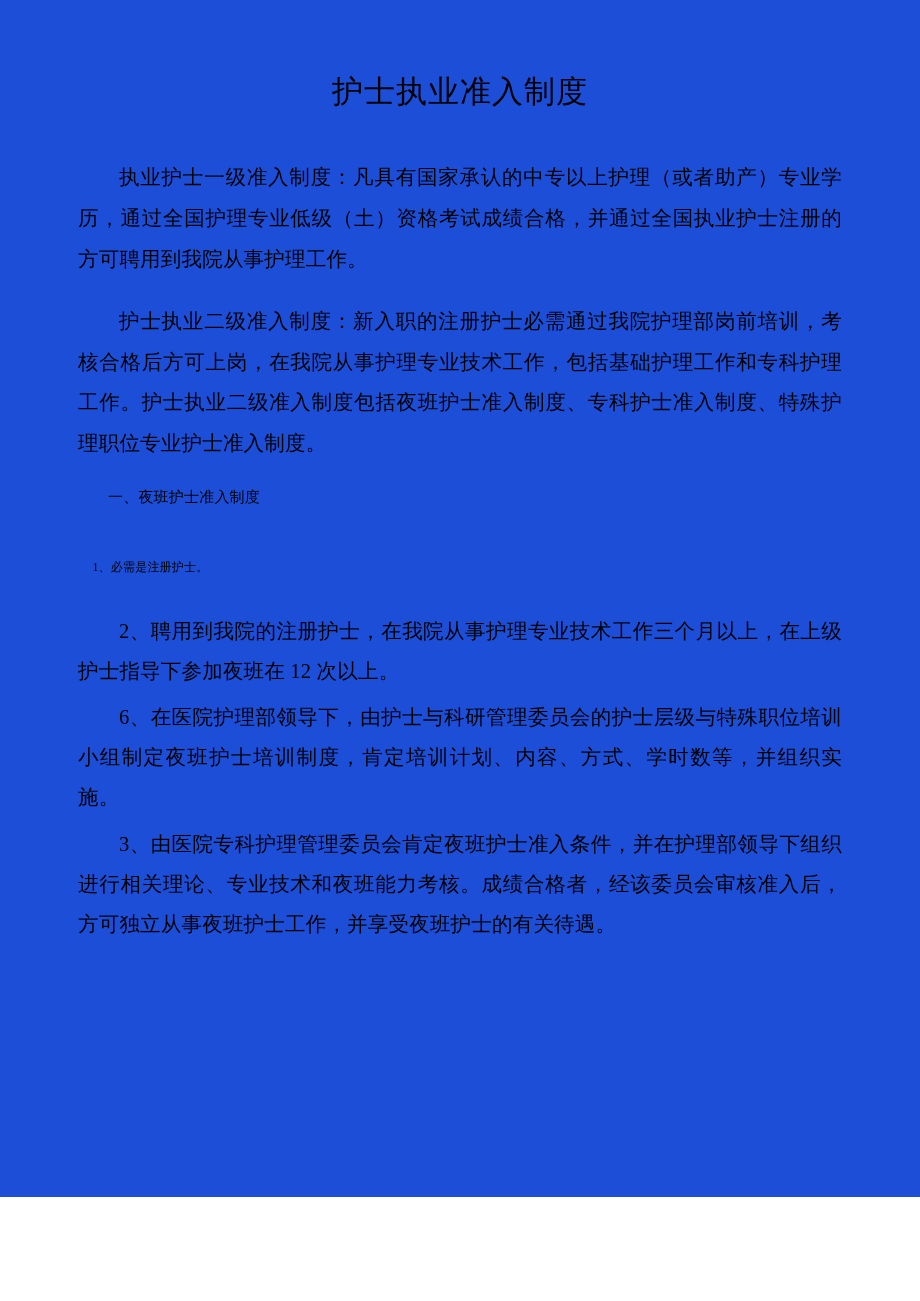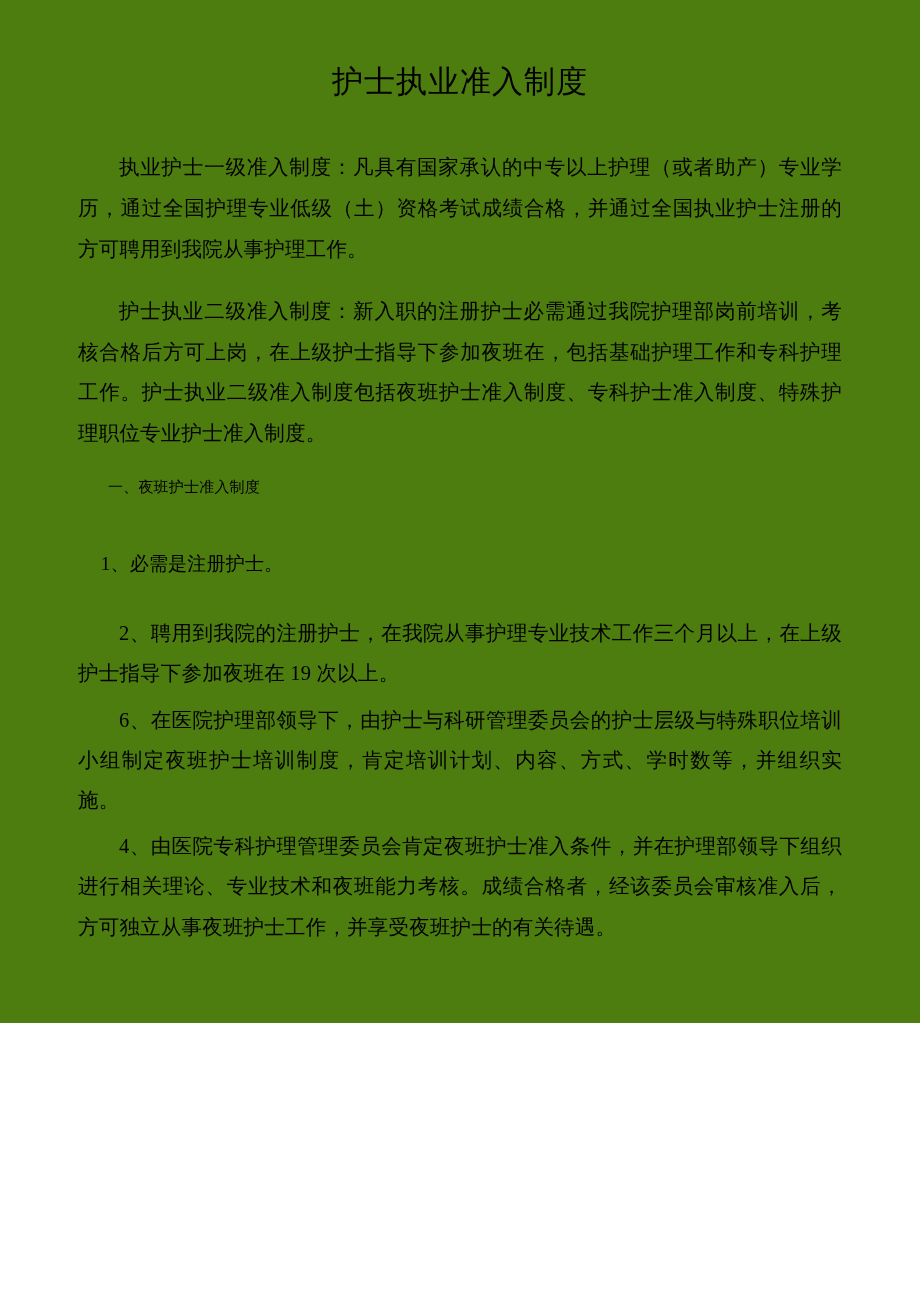--- a/index.html
+++ b/index.html
@@ -10,24 +10,24 @@
   body {
     width: 920px;
     height: 1301px;
     font-family: "Liberation Serif", "DejaVu Serif", serif;
     color: #000000;
     overflow: hidden;
   }
   .page {
     position: relative;
     width: 920px;
-    height: 1023px;
+    height: 1197px;
     box-sizing: border-box;
-    padding: 40px 78px 40px 78px;
-    background: #4d7c0f;
+    padding: 50px 78px 40px 78px;
+    background: #1d4ed8;
   }
   .doc-title {
     text-align: center;
     font-size: 31px;
     line-height: 1.4;
     font-weight: normal;
     letter-spacing: 1px;
     margin: 20px 0 0 0;
     padding: 0;
   }
@@ -47,21 +47,21 @@
   }
   p.section-head {
     margin: 0 0 26px 0;
     font-size: 15px;
     line-height: 1.98;
     text-indent: 2em;
     letter-spacing: 0.2px;
   }
   p.small-item {
     margin: 0 0 14px 0;
-    font-size: 19px;
+    font-size: 12px;
     line-height: 1.8;
     text-indent: 1.2em;
     letter-spacing: 0.2px;
   }
   p.list-item {
     margin: 0 0 6px 0;
     font-size: 20.5px;
     line-height: 1.96;
     text-align: justify;
     text-indent: 2em;
@@ -73,30 +73,30 @@
 <body>
 
 <div class="page">
 
   <h1 class="doc-title">护士执业准入制度</h1>
 
   <div class="body-block">
 
     <p class="para">执业护士一级准入制度：凡具有国家承认的中专以上护理（或者助产）专业学历，通过全国护理专业低级（土）资格考试成绩合格，并通过全国执业护士注册的方可聘用到我院从事护理工作。</p>
 
-    <p class="para tight">护士执业二级准入制度：新入职的注册护士必需通过我院护理部岗前培训，考核合格后方可上岗，在上级护士指导下参加夜班在，包括基础护理工作和专科护理工作。护士执业二级准入制度包括夜班护士准入制度、专科护士准入制度、特殊护理职位专业护士准入制度。</p>
+    <p class="para tight">护士执业二级准入制度：新入职的注册护士必需通过我院护理部岗前培训，考核合格后方可上岗，在我院从事护理专业技术工作，包括基础护理工作和专科护理工作。护士执业二级准入制度包括夜班护士准入制度、专科护士准入制度、特殊护理职位专业护士准入制度。</p>
 
     <p class="section-head">一、夜班护士准入制度</p>
 
     <div class="spacer-sm"></div>
 
     <p class="small-item">1、必需是注册护士。</p>
 
     <div class="spacer-sm"></div>
 
-    <p class="list-item">2、聘用到我院的注册护士，在我院从事护理专业技术工作三个月以上，在上级护士指导下参加夜班在 19 次以上。</p>
+    <p class="list-item">2、聘用到我院的注册护士，在我院从事护理专业技术工作三个月以上，在上级护士指导下参加夜班在 12 次以上。</p>
 
     <p class="list-item">6、在医院护理部领导下，由护士与科研管理委员会的护士层级与特殊职位培训小组制定夜班护士培训制度，肯定培训计划、内容、方式、学时数等，并组织实施。</p>
 
-    <p class="list-item">4、由医院专科护理管理委员会肯定夜班护士准入条件，并在护理部领导下组织进行相关理论、专业技术和夜班能力考核。成绩合格者，经该委员会审核准入后，方可独立从事夜班护士工作，并享受夜班护士的有关待遇。</p>
+    <p class="list-item">3、由医院专科护理管理委员会肯定夜班护士准入条件，并在护理部领导下组织进行相关理论、专业技术和夜班能力考核。成绩合格者，经该委员会审核准入后，方可独立从事夜班护士工作，并享受夜班护士的有关待遇。</p>
 
   </div>
 </div>
 
 </body></html>

